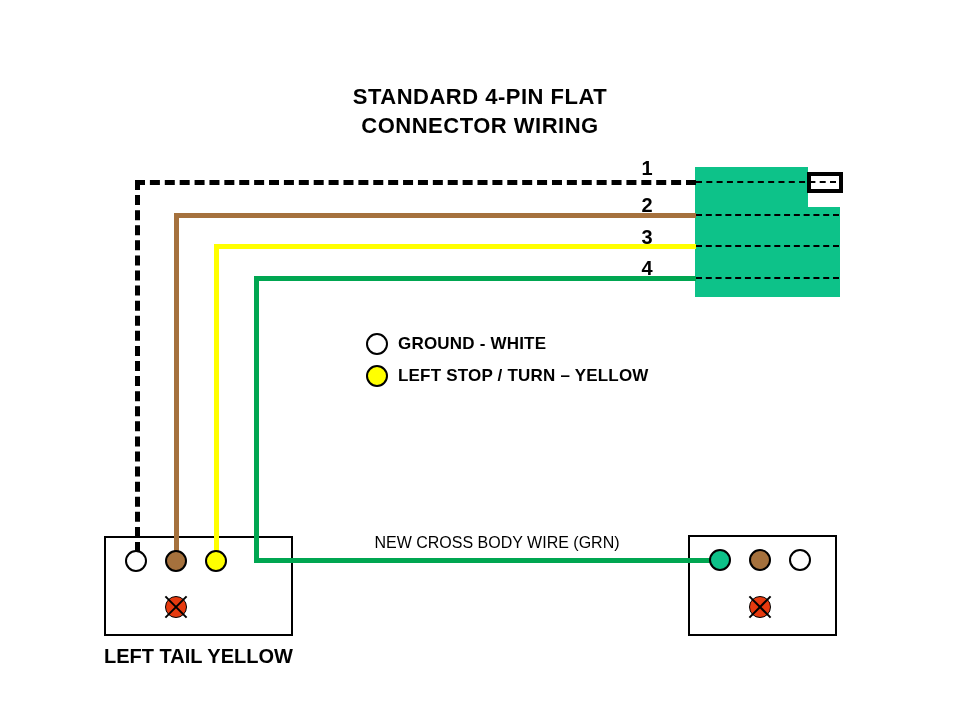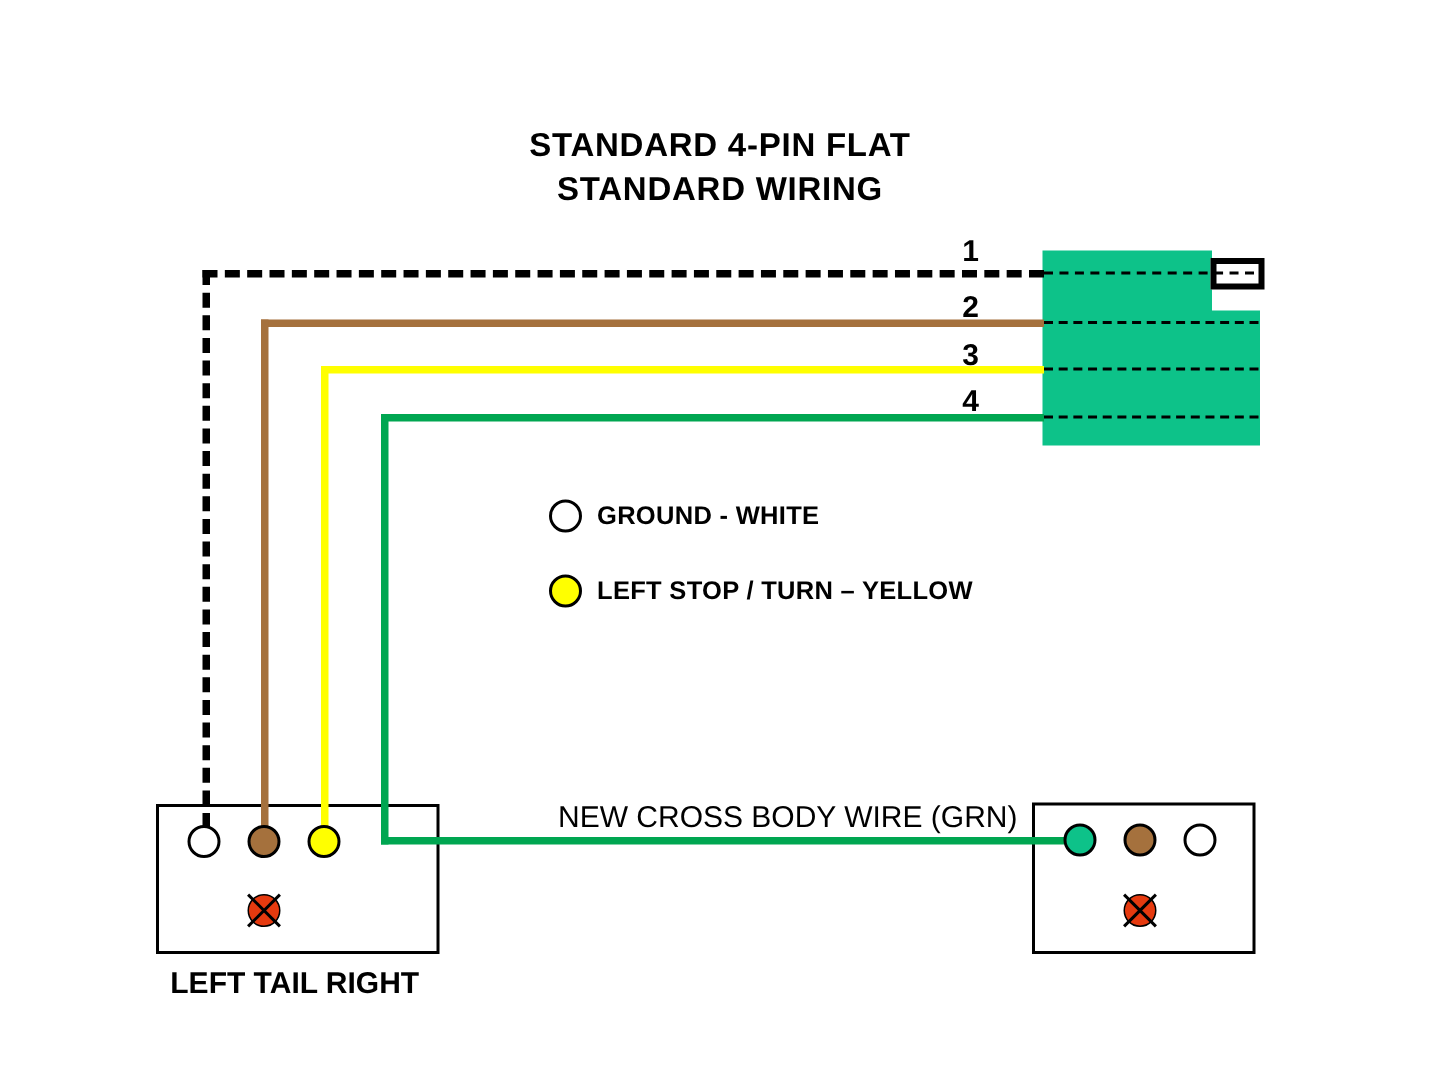--- a/index.html
+++ b/index.html
@@ -23,43 +23,43 @@
   .conn-blade {
     position:absolute; left:807px; top:172px; width:36px; height:21px;
     background:#fff; border:4px solid #000; box-sizing:border-box; z-index:4;
   }
   .pin-dash { position:absolute; height:0; border-top:2px dashed #000; z-index:5; }
   .pin-num {
     position:absolute; width:26px; left:634px; text-align:center;
     font-weight:bold; font-size:20px; color:#000; z-index:2;
   }
   
-  .legend { position:absolute; left:366px; top:333px; display:flex; flex-direction:column; gap:28px; }
+  .legend { position:absolute; left:366px; top:333px; display:flex; flex-direction:column; gap:10px; }
   .legend-row { display:flex; align-items:center; gap:10px; height:22px; }
   .legend-swatch { width:18px; height:18px; border-radius:50%; border:2px solid #000; flex:0 0 auto; }
   .legend-label { font-weight:bold; font-size:17px; color:#000; white-space:nowrap; letter-spacing:0.2px; }
   
   .tl-box { position:absolute; border:2px solid #000; background:transparent; z-index:2; }
   .socket { position:absolute; width:18px; height:18px; border-radius:50%; border:2px solid #000; z-index:6; }
   .lamp   { position:absolute; width:20px; height:20px; border-radius:50%; border:1px solid #000; z-index:6; }
   .xline  { position:absolute; width:30px; height:0; border-top:2px solid #000; z-index:7; }
   .box-label { position:absolute; text-align:center; font-weight:bold; font-size:20px; color:#000; white-space:nowrap; }
   .cross-label {
     position:absolute; left:372px; top:534px; width:250px; text-align:center;
-    font-size:20px; color:#000; white-space:nowrap; z-index:4;
+    font-size:16px; color:#000; white-space:nowrap; z-index:4;
   }
 </style>
 </head>
 <body>
 
 <div class="canvas">
 
   <div class="title">
     <div>STANDARD 4-PIN FLAT</div>
-    <div>STANDARD WIRING</div>
+    <div>CONNECTOR WIRING</div>
   </div>
 
   <div class="pin-num" style="top:157px">1</div>
   <div class="pin-num" style="top:194px">2</div>
   <div class="pin-num" style="top:226px">3</div>
   <div class="pin-num" style="top:257px">4</div>
 
   <div class="dash-h" style="left:135px; top:180px; width:561px;"></div>
   <div class="dash-v" style="left:135px; top:180px; height:372px;"></div>
 
@@ -94,21 +94,21 @@
 
   <div class="cross-label">NEW CROSS BODY WIRE (GRN)</div>
 
   <div class="tl-box" style="left:104px; top:536px; width:185px; height:96px;"></div>
   <div class="socket" style="left: 125px; top: 550px; background: rgb(255, 255, 255);"></div>
   <div class="socket" style="left: 165px; top: 550px; background: rgb(165, 113, 61);"></div>
   <div class="socket" style="left: 205px; top: 550px; background: rgb(255, 255, 0);"></div>
   <div class="lamp" style="left: 165px; top: 596px; background: rgb(230, 58, 15);"></div>
   <div class="xline" style="left:161px; top:606px; transform:rotate(45deg);"></div>
   <div class="xline" style="left:161px; top:606px; transform:rotate(-45deg);"></div>
-  <div class="box-label" style="left:104px; top:645px; width:185px;">LEFT TAIL RIGHT</div>
+  <div class="box-label" style="left:104px; top:645px; width:185px;">LEFT TAIL YELLOW</div>
 
   <div class="tl-box" style="left:688px; top:535px; width:145px; height:97px;"></div>
   <div class="socket" style="left: 709px; top: 549px; background: rgb(13, 194, 137);"></div>
   <div class="socket" style="left: 749px; top: 549px; background: rgb(165, 113, 61);"></div>
   <div class="socket" style="left: 789px; top: 549px; background: rgb(255, 255, 255);"></div>
   <div class="lamp" style="left: 749px; top: 596px; background: rgb(230, 58, 15);"></div>
   <div class="xline" style="left:745px; top:606px; transform:rotate(45deg);"></div>
   <div class="xline" style="left:745px; top:606px; transform:rotate(-45deg);"></div>
 
 </div>

